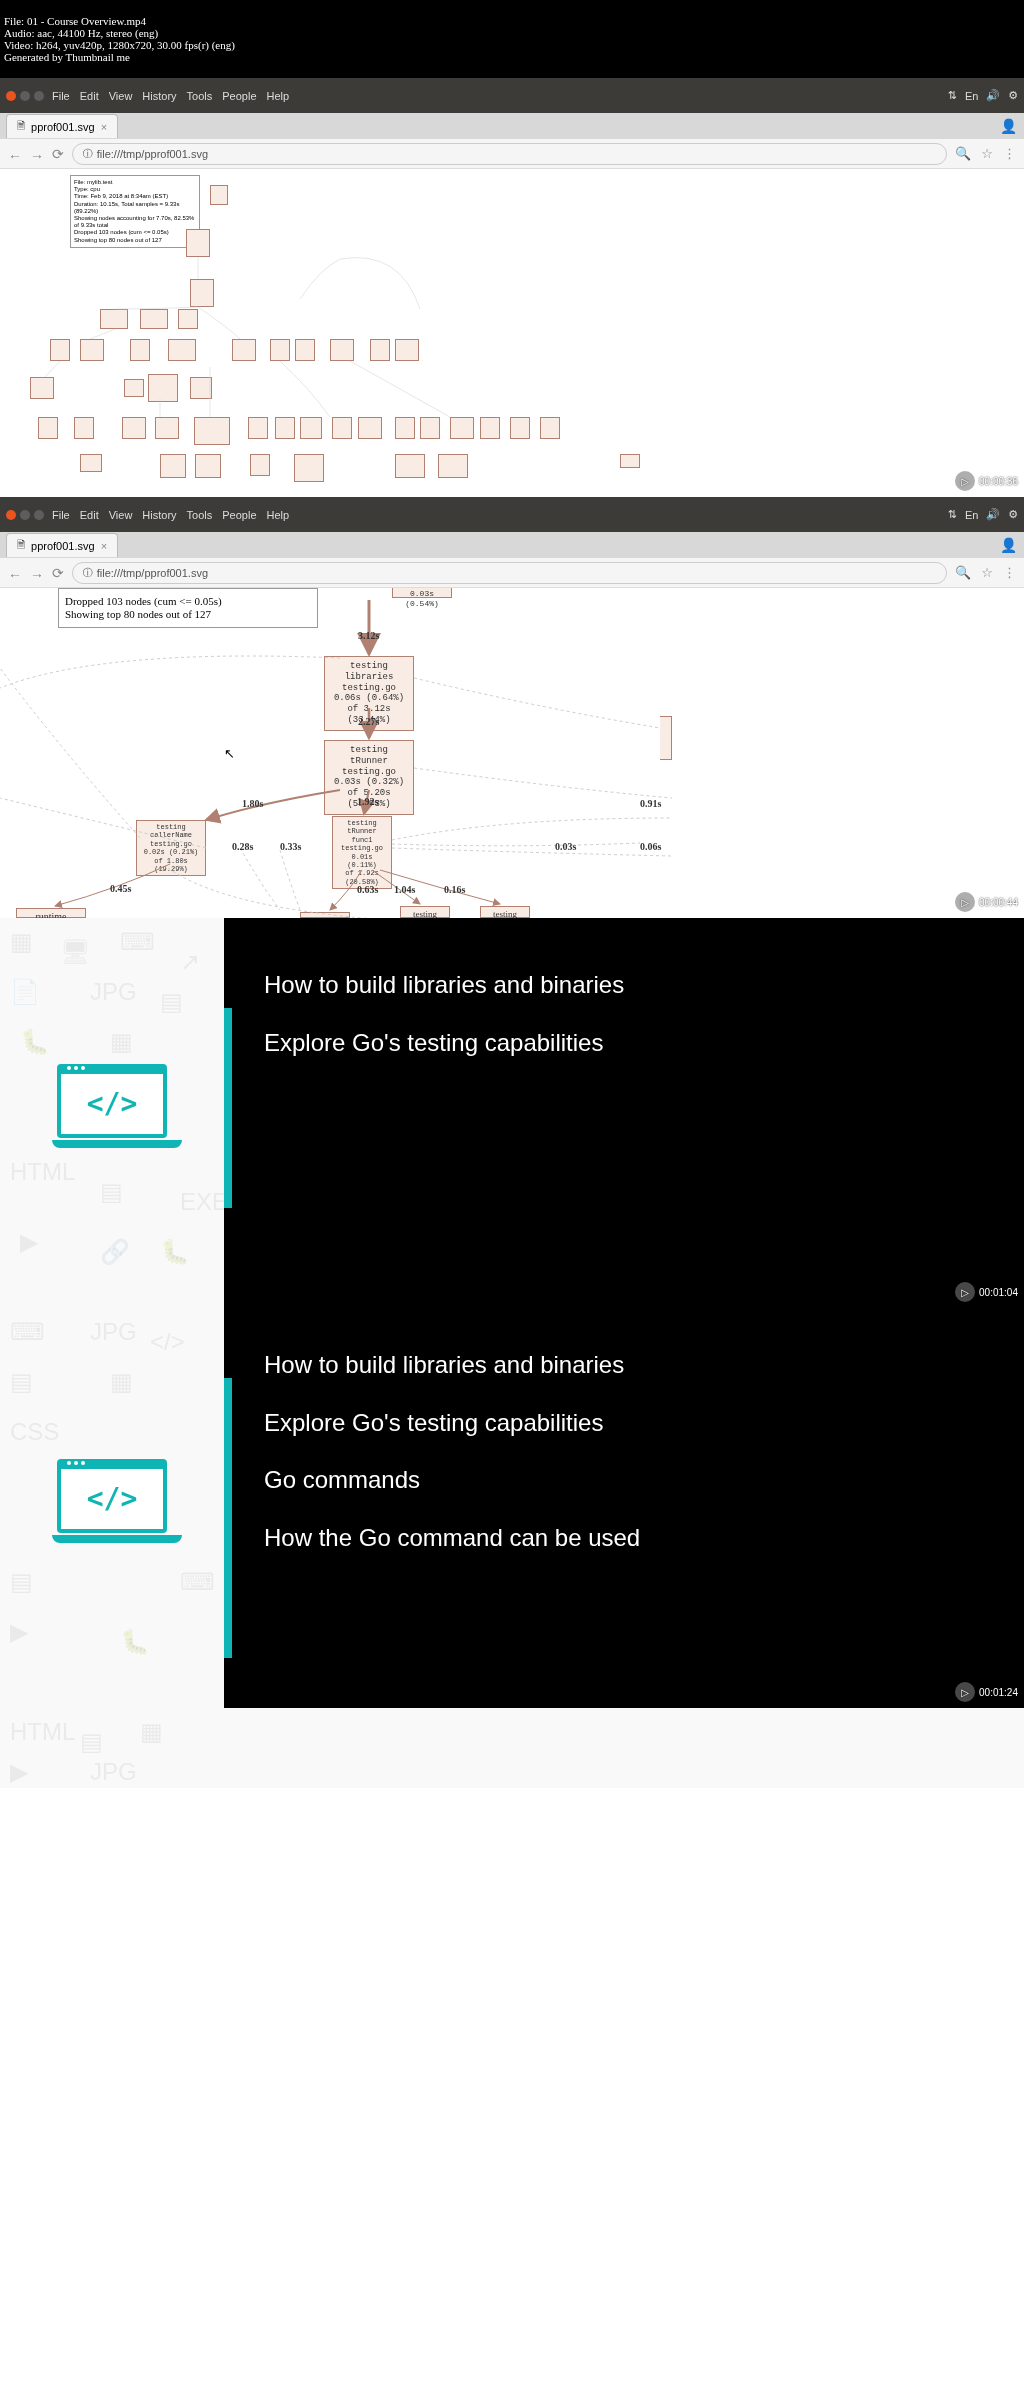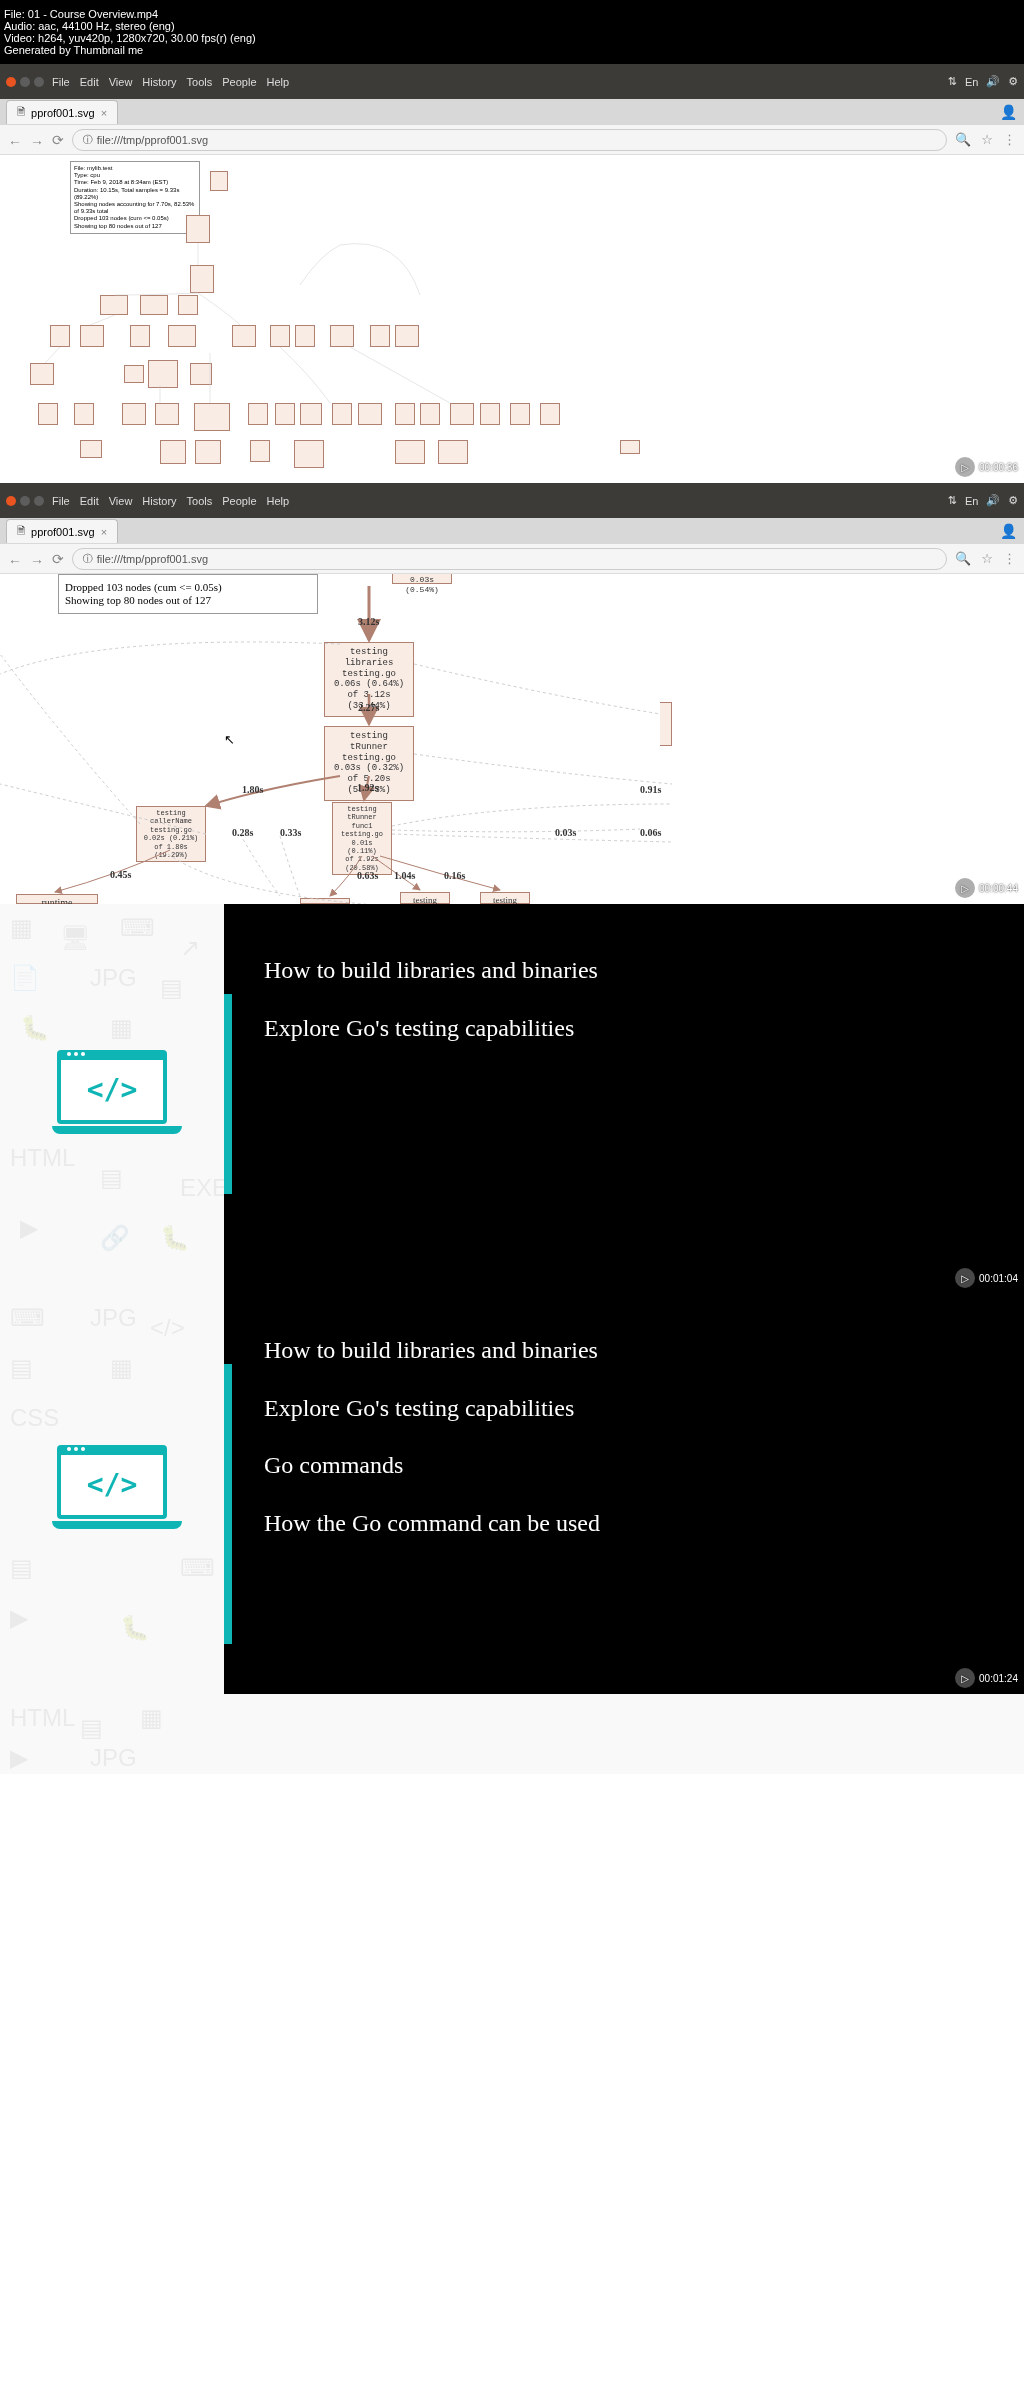--- a/index.html
+++ b/index.html
@@ -1,19 +1,19 @@
 <!DOCTYPE html>
 <html><head>
 <meta charset="utf-8">
 <style>
 * { margin: 0; padding: 0; box-sizing: border-box; }
 body { font-family: Arial, sans-serif; background: #fff; width: 1024px; }
 
 
-.file-info { background: #000; color: #fff; font-size: 11px; padding: 8px 4px; font-family: Liberation Sans, sans-serif; }
+.file-info { background: #000; color: #fff; font-size: 11px; padding: 15px 4px; font-family: Liberation Serif, serif; }
 
 
 .browser-window { position: relative; }
 .titlebar { background: #3c3b37; height: 35px; display: flex; align-items: center; padding: 0 6px; font-size: 11px; color: #ddd; }
 .window-controls { display: flex; gap: 4px; margin-right: 8px; }
 .wc { width: 10px; height: 10px; border-radius: 50%; }
 .wc.red { background: #e95420; }
 .wc.gray { background: #5d5d5d; }
 .menu-items { display: flex; gap: 10px; }
 .menu-item { cursor: default; }
@@ -45,21 +45,21 @@
 
 .edge-label { position: absolute; font-size: 10px; color: #333; font-family: serif; font-weight: bold; }
 
 .svg-layer { position: absolute; top: 0; left: 0; width: 100%; height: 100%; pointer-events: none; }
 
 
 .slide-section { display: flex; height: 390px; }
 .slide-left { width: 224px; background: #f9f9f9; position: relative; display: flex; align-items: center; justify-content: center; }
 .slide-right { flex: 1; background: #000; color: #fff; padding: 50px 40px; position: relative; }
 .accent-bar { position: absolute; left: 0; top: 90px; width: 8px; height: 200px; background: #0fb5b5; }
-.slide-text { font-size: 24px; line-height: 1.4; margin-bottom: 24px; font-family: Liberation Serif, serif; }
+.slide-text { font-size: 24px; line-height: 1.4; margin-bottom: 24px; font-family: Liberation Sans, sans-serif; }
 
 .laptop-icon { width: 120px; height: 90px; }
 .laptop-screen { width: 110px; height: 70px; border: 4px solid #0fb5b5; border-radius: 4px; background: #fff; display: flex; align-items: center; justify-content: center; margin: 0 auto; position: relative; }
 .laptop-screen::before { content: ''; position: absolute; top: -8px; left: -4px; right: -4px; height: 10px; background: #0fb5b5; border-radius: 4px 4px 0 0; }
 .laptop-dots { position: absolute; top: -6px; left: 6px; display: flex; gap: 3px; }
 .laptop-dots span { width: 4px; height: 4px; border-radius: 50%; background: #fff; }
 .laptop-base { width: 130px; height: 8px; background: #0fb5b5; margin: 2px auto 0; border-radius: 0 0 8px 8px; }
 .code-sym { font-size: 28px; color: #0fb5b5; font-family: monospace; font-weight: bold; }
 
 .bg-icons { position: absolute; inset: 0; opacity: 0.15; overflow: hidden; }
@@ -285,21 +285,21 @@
     </div>
     <div class="node med" style="left:332px;top:228px;width:60px">
       <div>testing</div>
       <div>tRunner</div>
       <div>func1</div>
       <div>testing.go</div>
       <div>0.01s (0.11%)</div>
       <div>of 1.92s (20.58%)</div>
     </div>
     <div class="node" style="left:660px;top:128px;width:12px;height:44px;border-left:none"></div>
-    <div class="node" style="left:16px;top:320px;width:82px;height:10px;font-size:10px;font-family:serif"><span>runtime</span></div>
+    <div class="node" style="left:16px;top:320px;width:70px;height:10px;font-size:10px;font-family:serif"><span>runtime</span></div>
     <div class="node" style="left:300px;top:324px;width:50px;height:6px"></div>
     <div class="node" style="left:400px;top:318px;width:50px;height:12px;font-size:9px;font-family:serif"><span>testing</span></div>
     <div class="node" style="left:480px;top:318px;width:50px;height:12px;font-size:9px;font-family:serif"><span>testing</span></div>
 
     <svg class="svg-layer">
       <defs>
           <marker id="ah2" markerWidth="8" markerHeight="8" refX="7" refY="4" orient="auto">
             <path d="M0,0 L8,4 L0,8 Z" fill="#b08070"></path>
           </marker>
         </defs>

